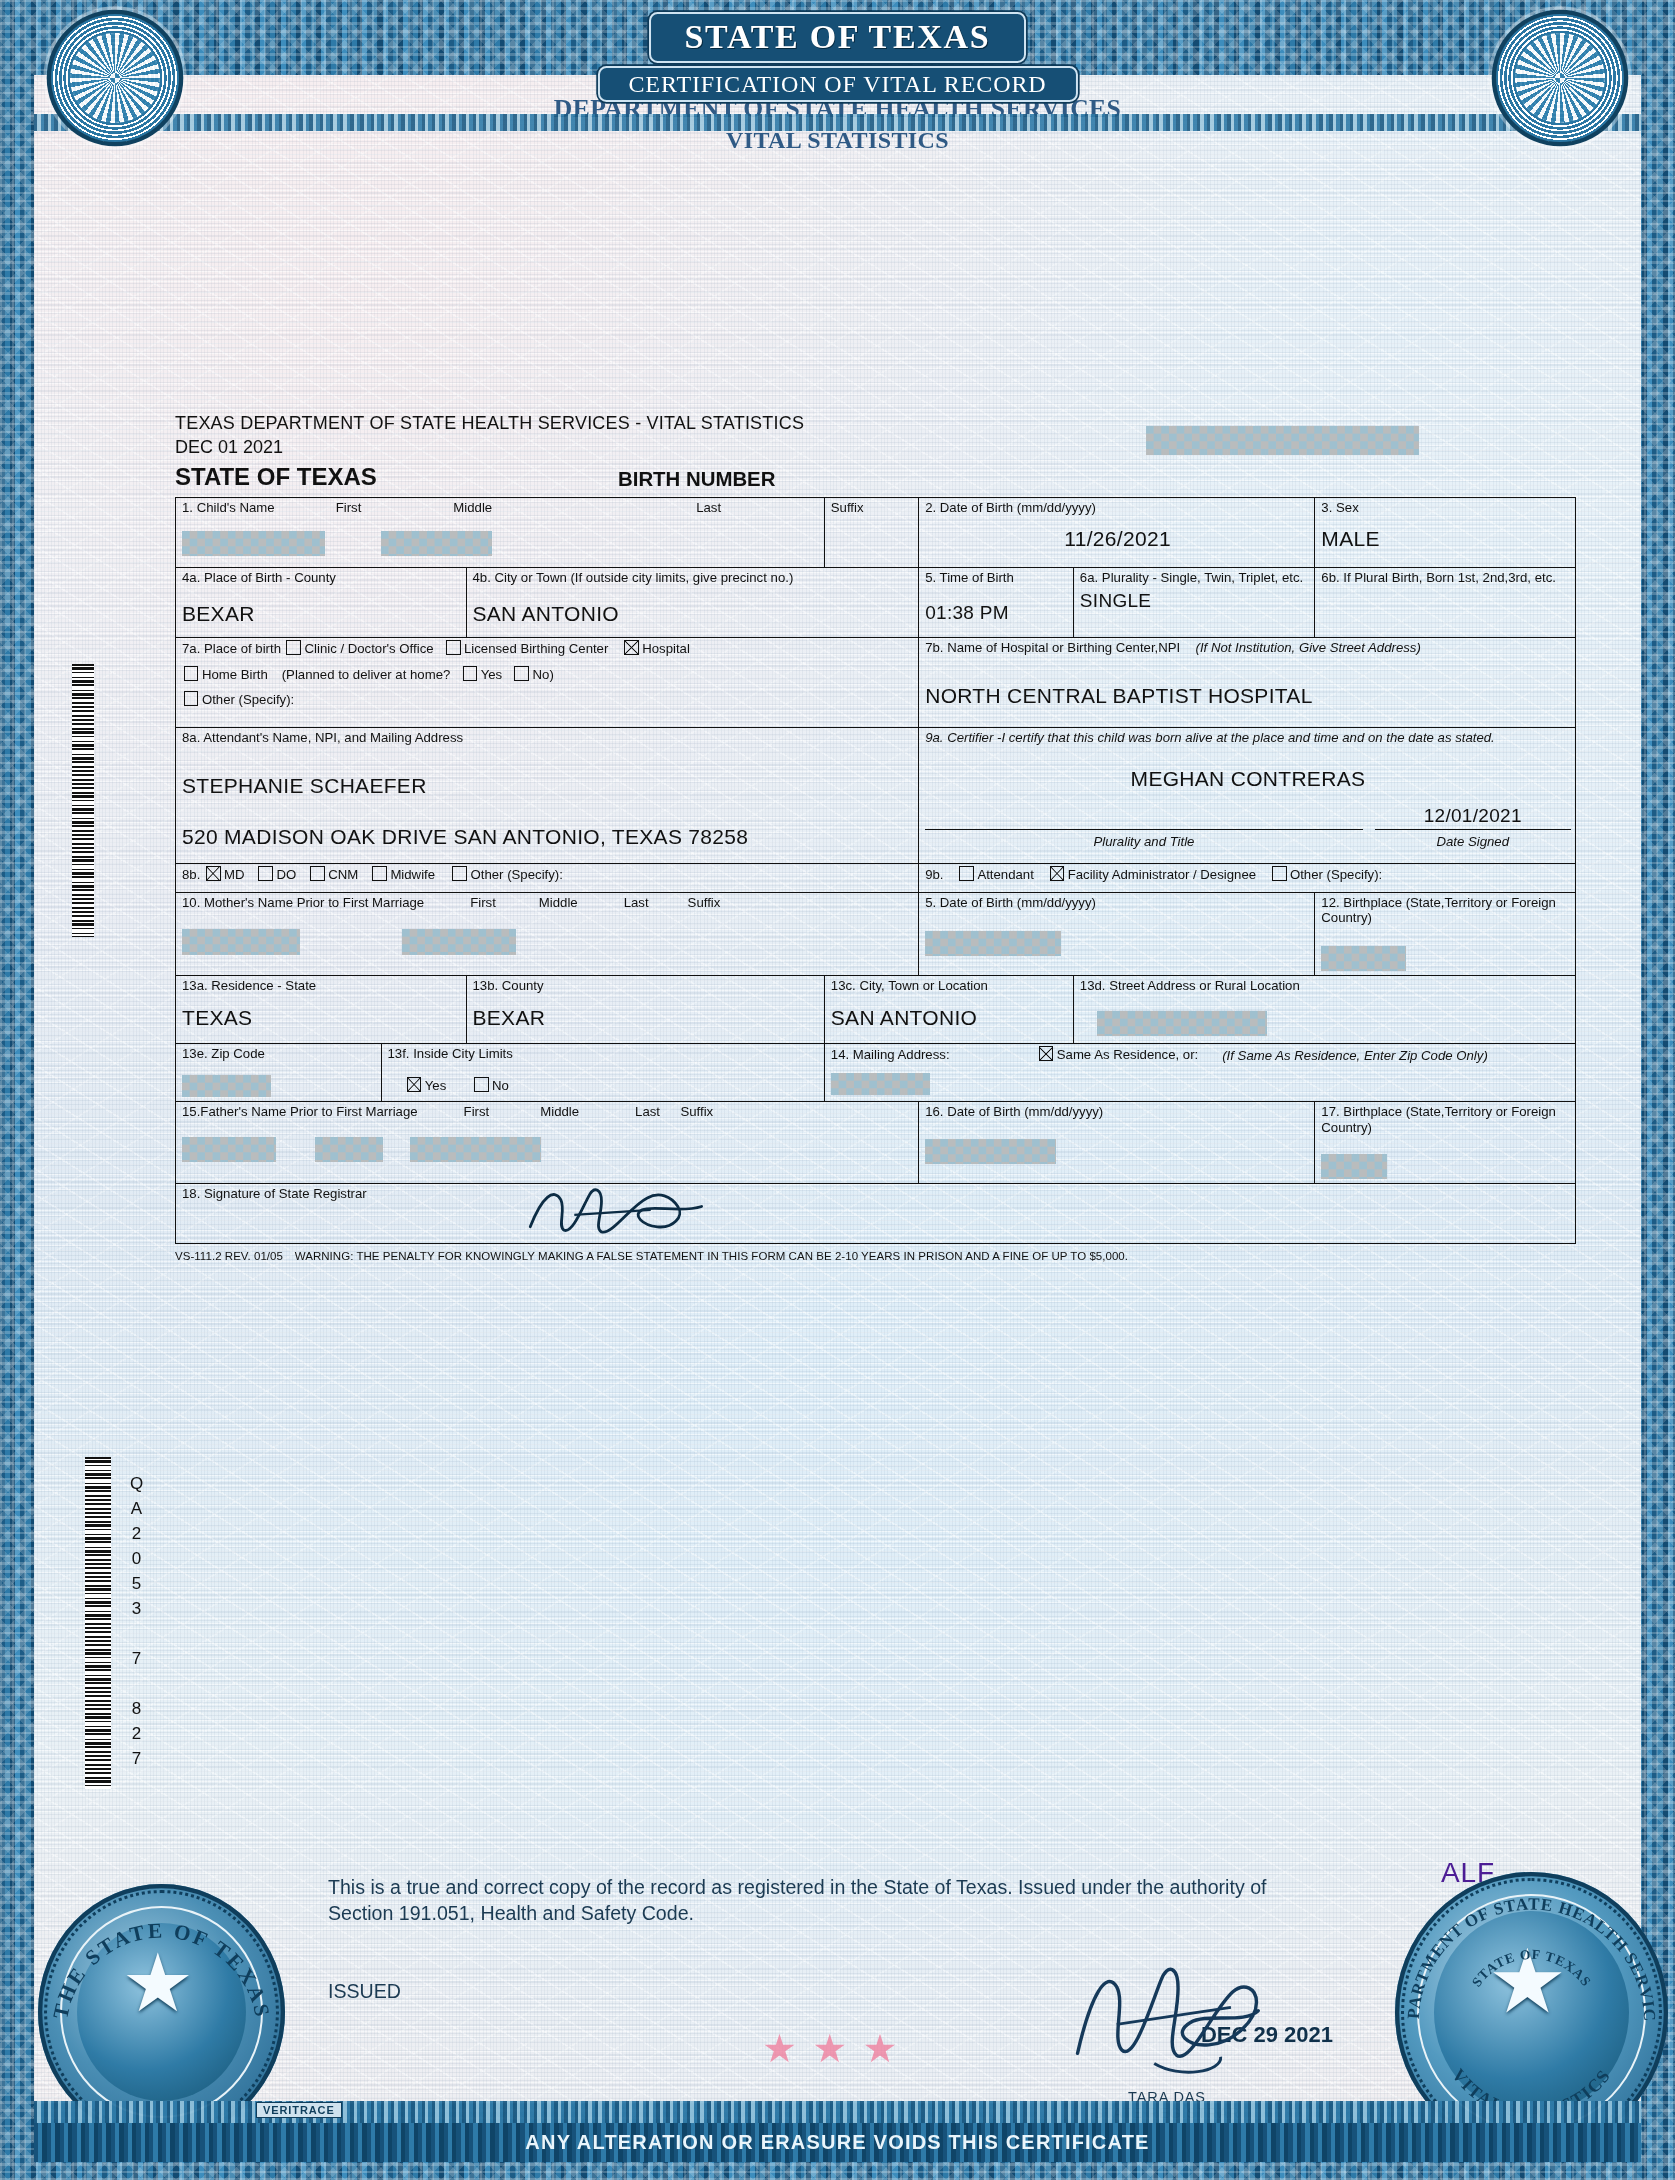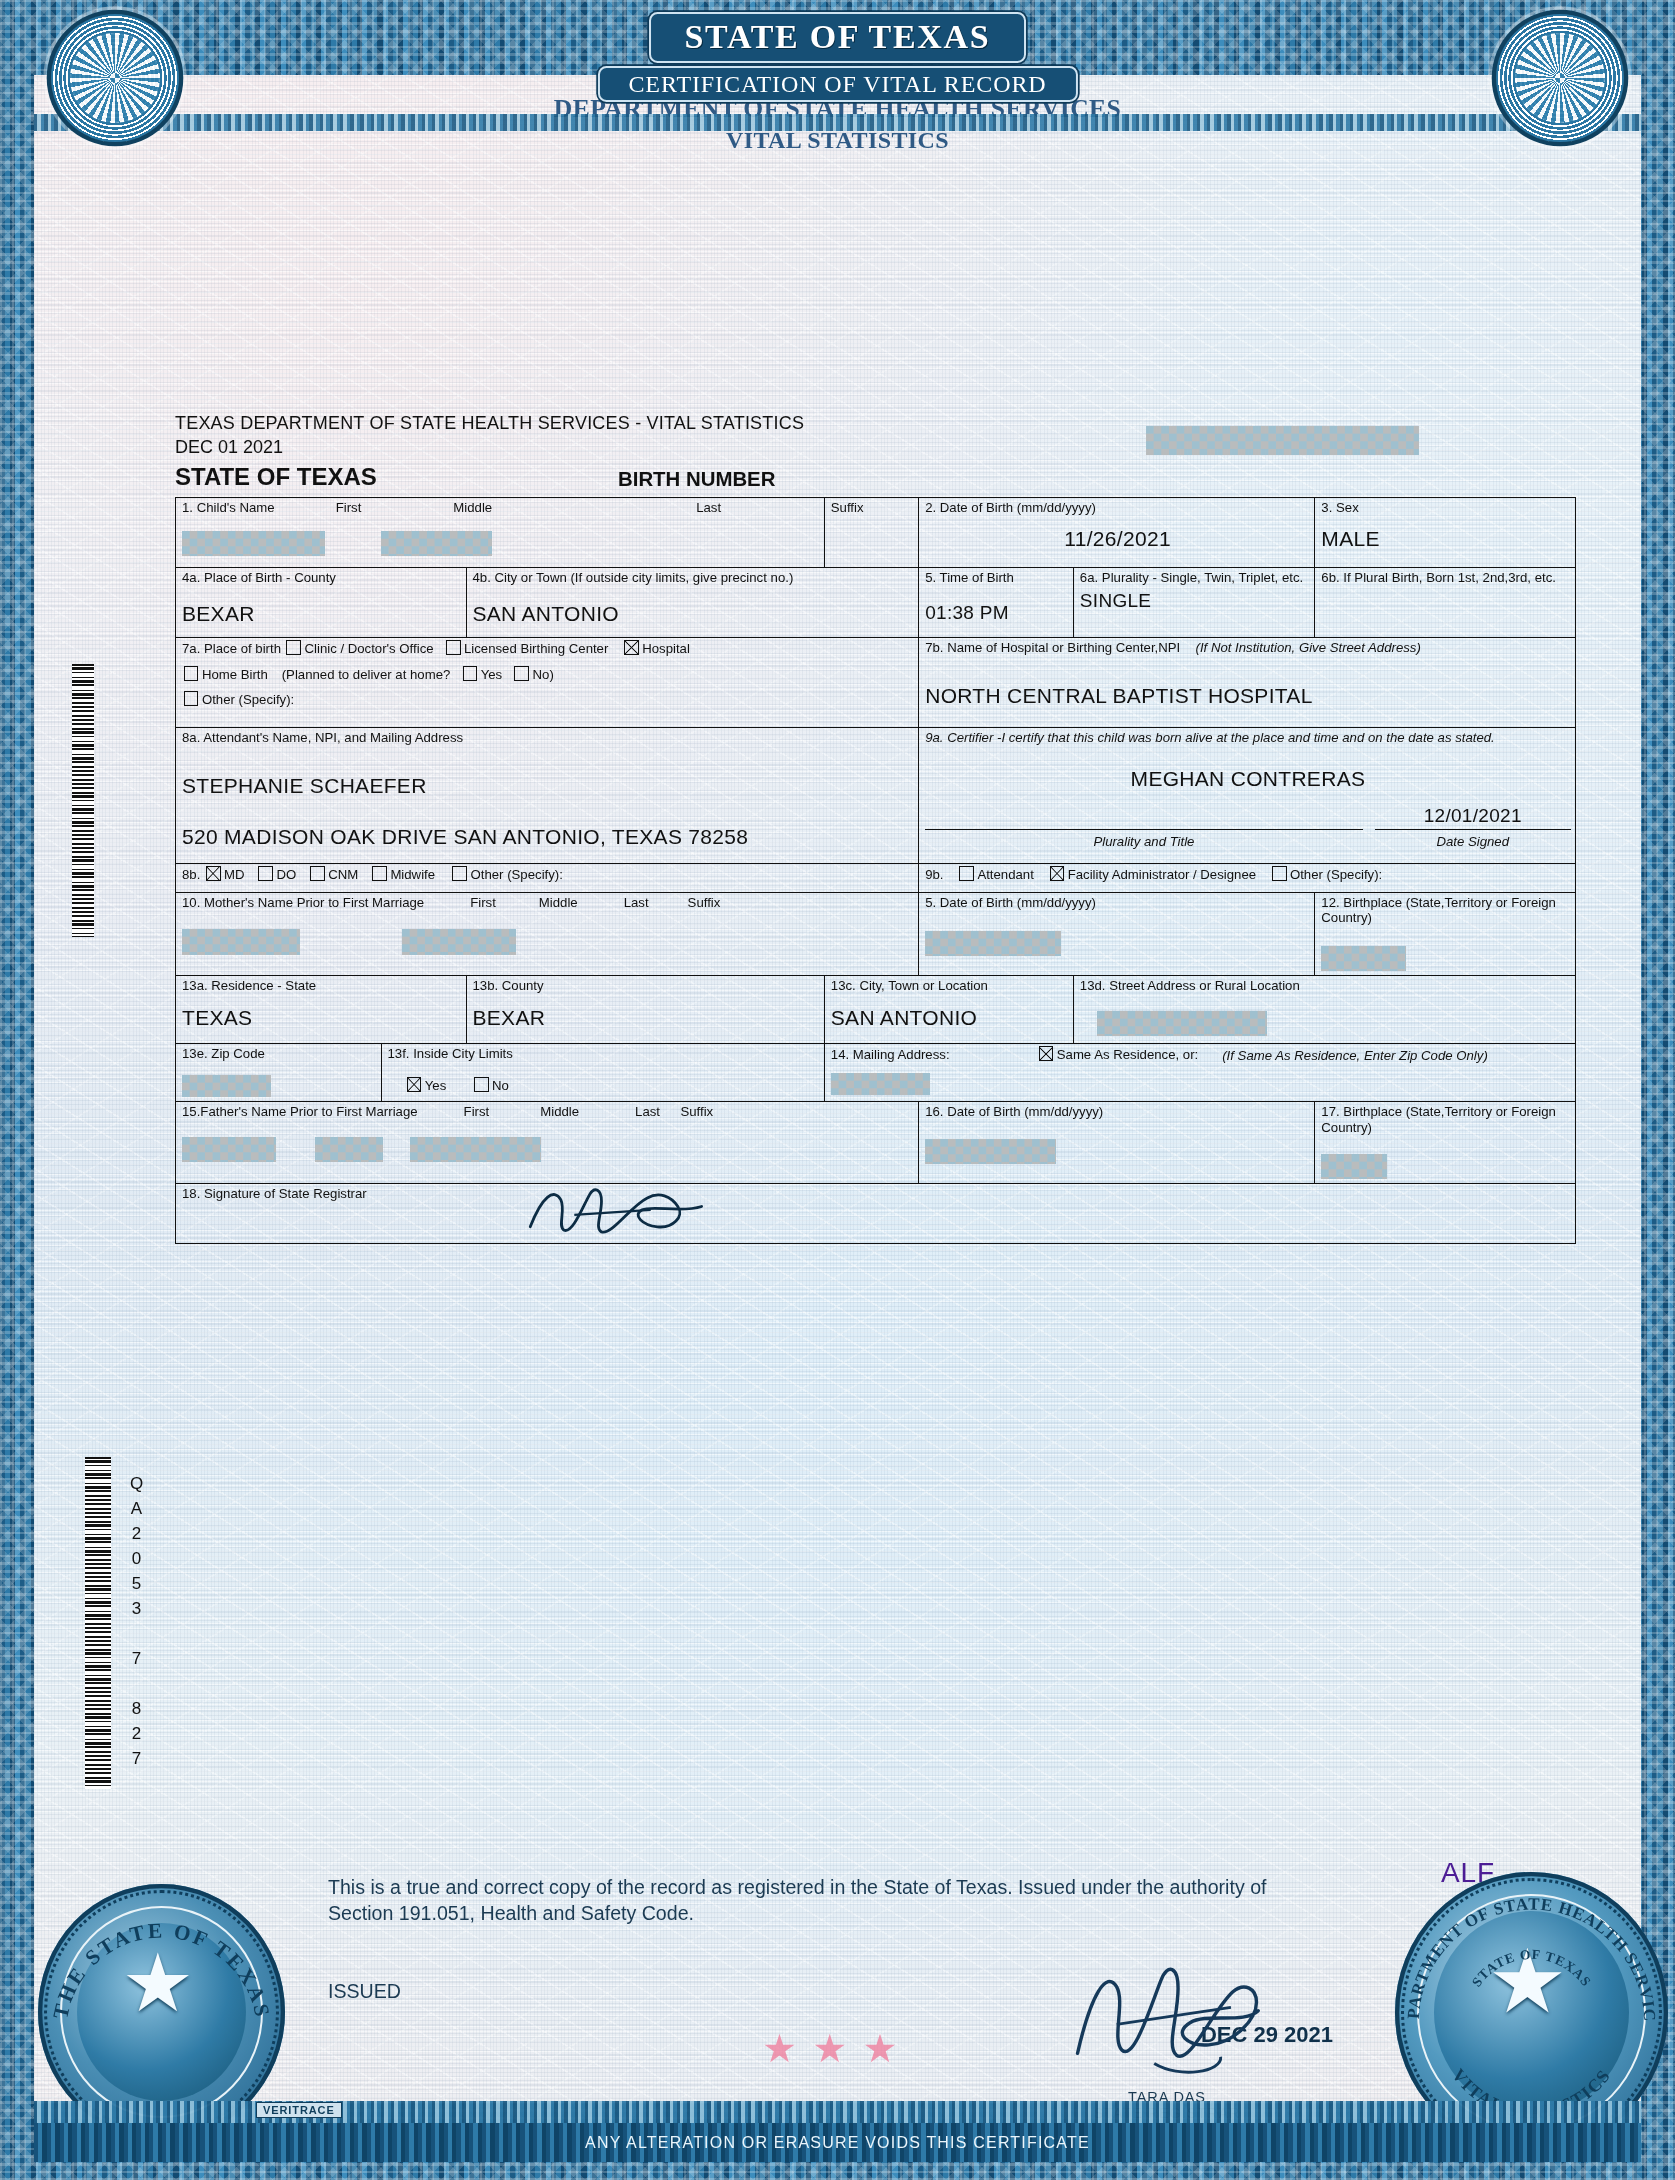--- a/index.html
+++ b/index.html
@@ -151,21 +151,21 @@
   .sealcurve{position:absolute;inset:0;}
   .sealcurve text{fill:#0f3e5c;font-family:"Liberation Serif",serif;font-weight:bold;}
   .seal-r .sealcurve text{fill:#0f3e5c;}
 
   
   .footbar{position:absolute;left:34px;right:34px;bottom:19px;height:39px;z-index:8;
      background:
        repeating-linear-gradient(90deg,#17527a 0 4.3px,#2e7aa8 4.3px 8.5px,#0f4467 8.5px 12.8px),
        #1b5a83;
      display:flex;align-items:center;justify-content:center;}
-  .footbar span{color:#eaf5fb;font-size:16px;font-weight:normal;letter-spacing:1.2px;
+  .footbar span{color:#eaf5fb;font-size:20px;font-weight:bold;letter-spacing:1.2px;
      font-family:"Liberation Sans",sans-serif;}
   .veritrace{position:absolute;left:256px;bottom:63px;z-index:8;
      border:1.7px solid #0f3e5c;background:#cfe2ee;color:#0f3e5c;
      font-size:11px;font-weight:bold;letter-spacing:0.9px;padding:0.9px 6px;}
 
   .guilloche-bottom{position:absolute;left:34px;right:34px;bottom:58px;height:22px;z-index:7;
      background:repeating-linear-gradient(90deg,#1b5a83 0 3.4px,#8fc0da 3.4px 6.8px,#2e7aa8 6.8px 10.2px);
      opacity:.95;}
   .guilloche-top{position:absolute;left:34px;right:34px;top:114px;height:17px;z-index:7;
      background:repeating-linear-gradient(90deg,#1b5a83 0 3.4px,#9ec8de 3.4px 6.8px,#2e7aa8 6.8px 10.2px);
@@ -493,20 +493,24 @@
             <svg width="196" height="56" viewBox="0 0 230 66" style="position:absolute;left:341px;top:-5.1px;">
               <path d="M8 54 C22 18, 36 8, 44 22 C50 34, 40 54, 48 58 C58 62, 70 30, 78 16 C84 6, 92 10, 92 24 C92 40, 84 56, 92 60 C104 64, 126 30, 146 20 C160 12, 174 18, 182 30 C190 42, 176 56, 158 54 C140 52, 128 40, 140 34 C152 28, 186 38, 210 30" fill="none" stroke="#0c2c44" stroke-width="3.3" stroke-linecap="round"></path>
               <path d="M60 40 L150 34" fill="none" stroke="#0c2c44" stroke-width="2.6"></path>
             </svg>
           </div>
         </td>
       </tr>
     </tbody>
       </table>
 
+    <div class="warnline">
+      <span>VS-111.2  REV. 01/05</span>
+      <span style="margin-left:8.5px;">WARNING: THE PENALTY FOR KNOWINGLY MAKING A FALSE STATEMENT IN THIS FORM CAN BE 2-10 YEARS IN PRISON AND A FINE OF UP TO $5,000.</span>
+    </div>
   </div>
 
   <div class="certblock">
     <div class="certtext">This is a true and correct copy of the record as registered in the State of Texas. Issued under the authority of Section 191.051, Health and Safety Code.</div>
     <div class="issued">ISSUED</div>
     <div class="issdate">DEC 29 2021</div>
   </div>
 
   <div class="stars">★★★</div>
 

